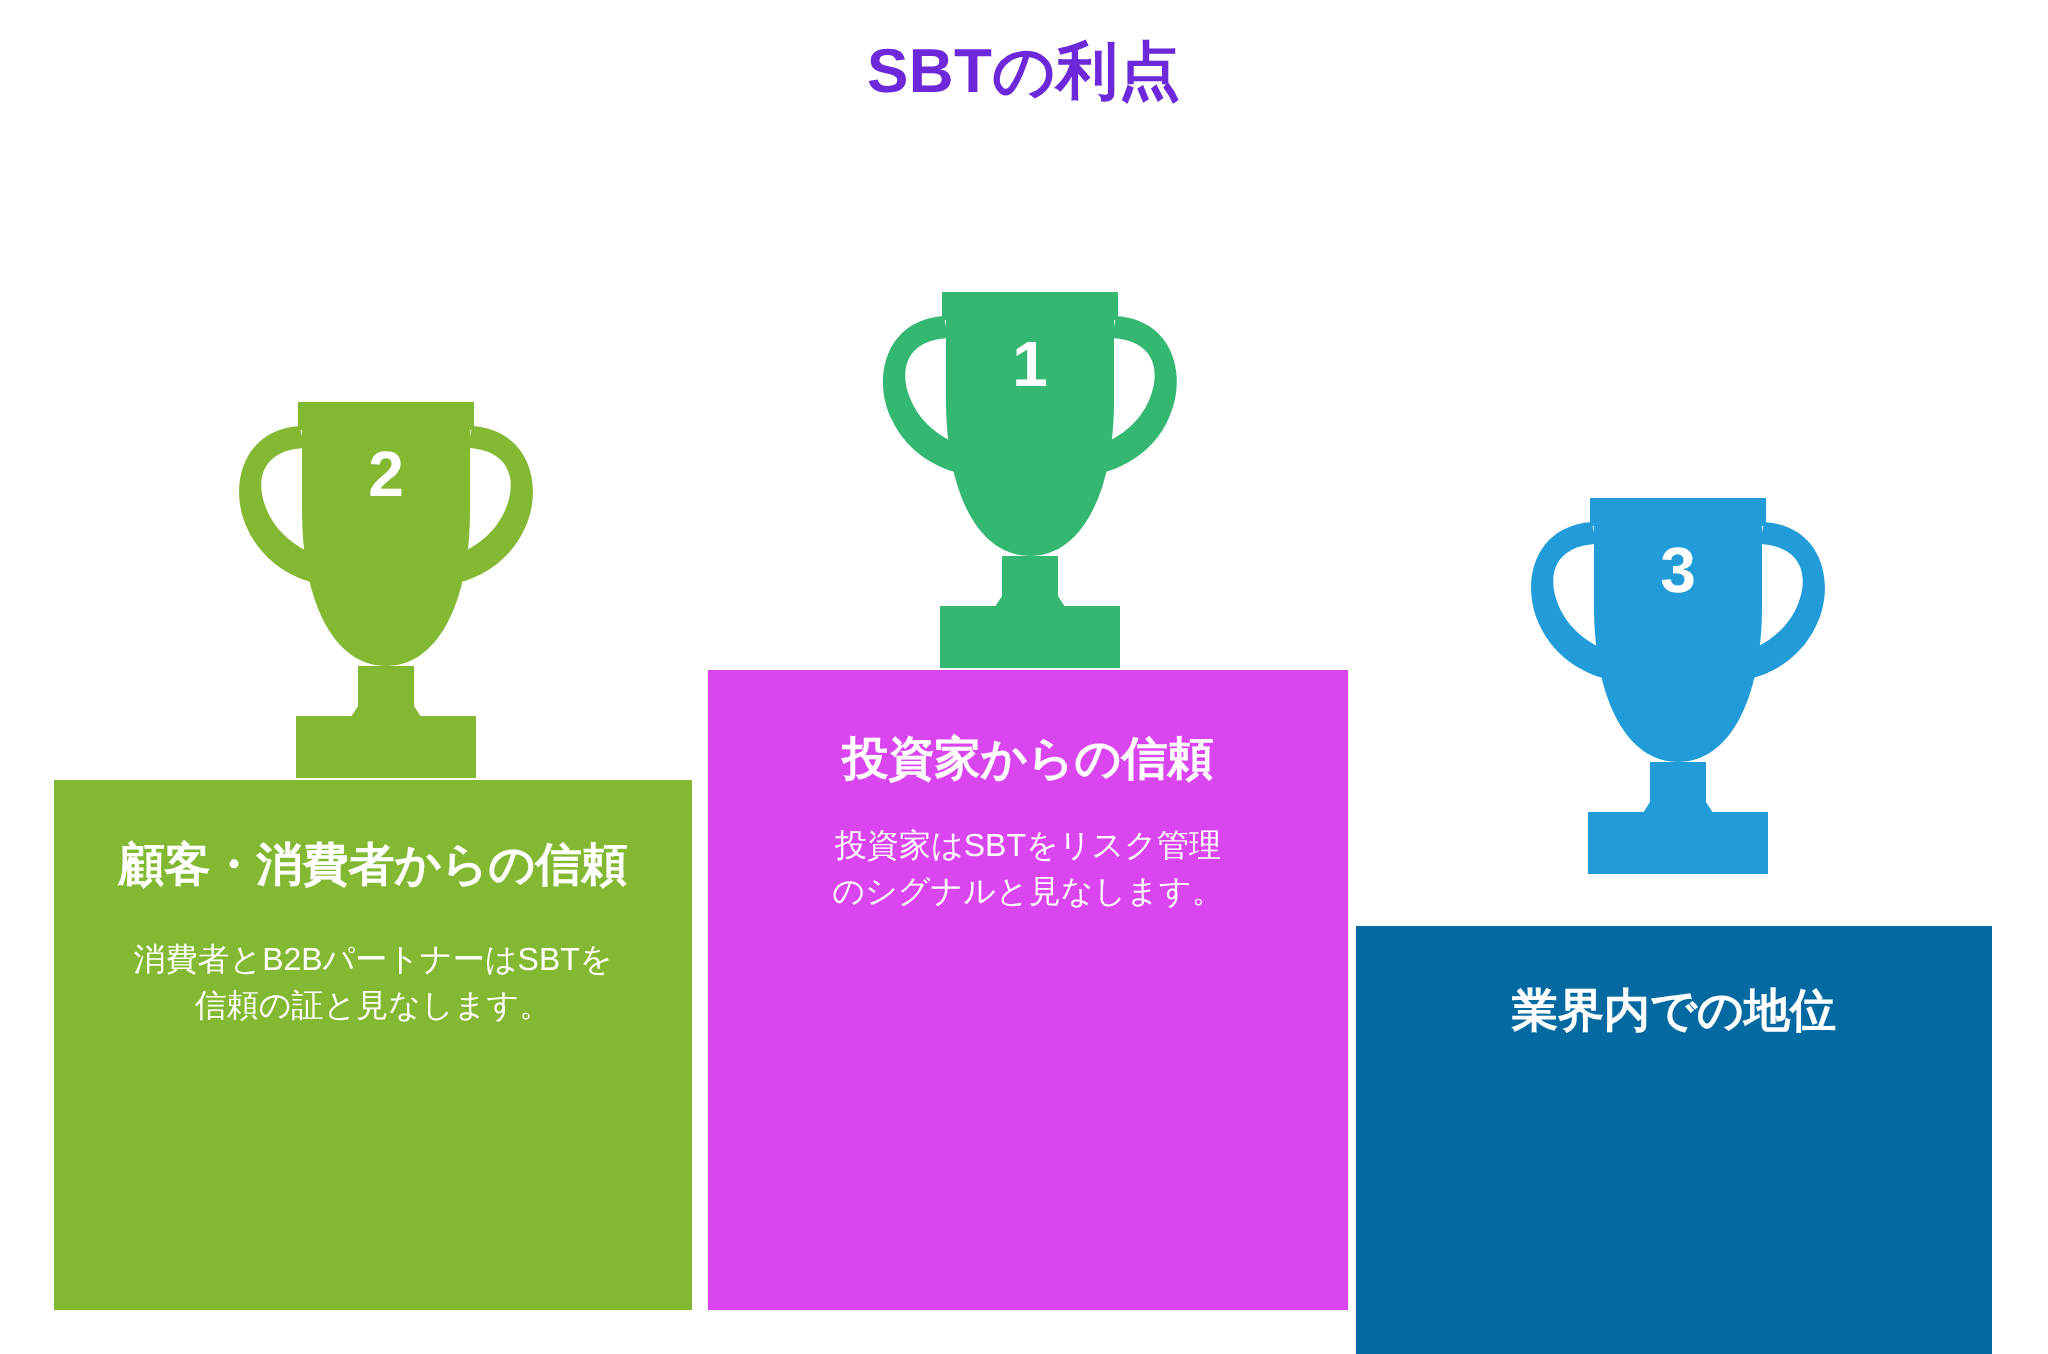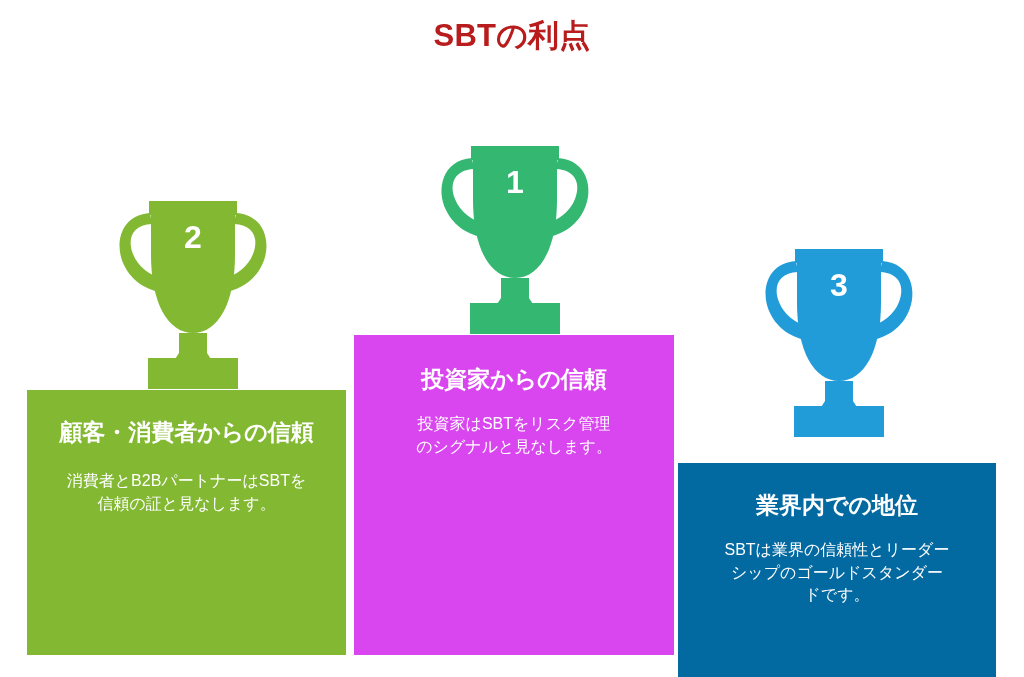--- a/index.html
+++ b/index.html
@@ -19,21 +19,21 @@
 
   
   .slide-title {
     position: absolute;
     left: 0;
     top: 18px;
     width: 1024px;
     text-align: center;
     font-size: 31px;
     font-weight: bold;
-    color: #b91c1c;
+    color: #6d28d9;
     letter-spacing: 0.2px;
     line-height: 1.15;
     white-space: nowrap;
   }
 
   
   .podium {
     position: absolute;
     box-sizing: border-box;
     padding: 0 14px;
@@ -175,14 +175,13 @@
   <div class="podium-body">消費者とB2BパートナーはSBTを信頼の証と見なします。</div>
 </div>
 
 <div class="podium" id="podium-center">
   <div class="podium-heading">投資家からの信頼</div>
   <div class="podium-body">投資家はSBTをリスク管理のシグナルと見なします。</div>
 </div>
 
 <div class="podium" id="podium-right">
   <div class="podium-heading">業界内での地位</div>
-  <div class="podium-body">SBTは業界の信頼性とリーダーシップのゴールドスタンダードです。</div>
 </div>
 
 </body></html>

